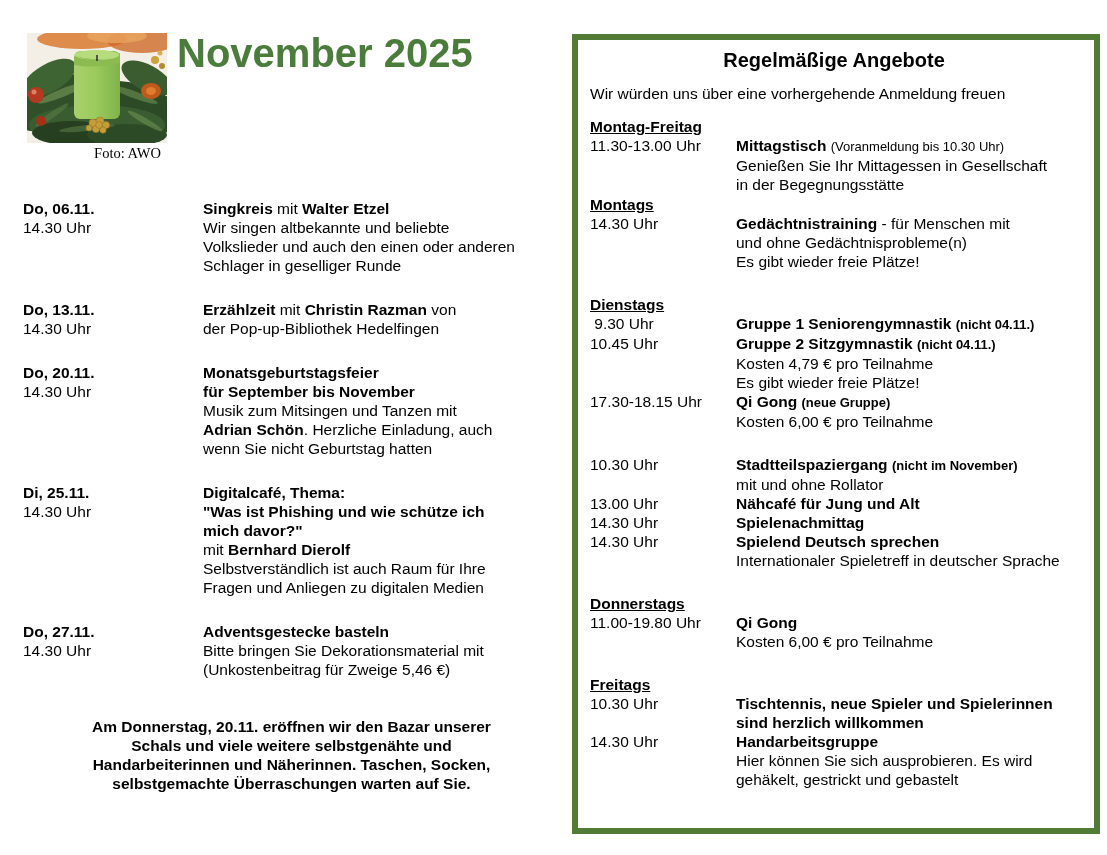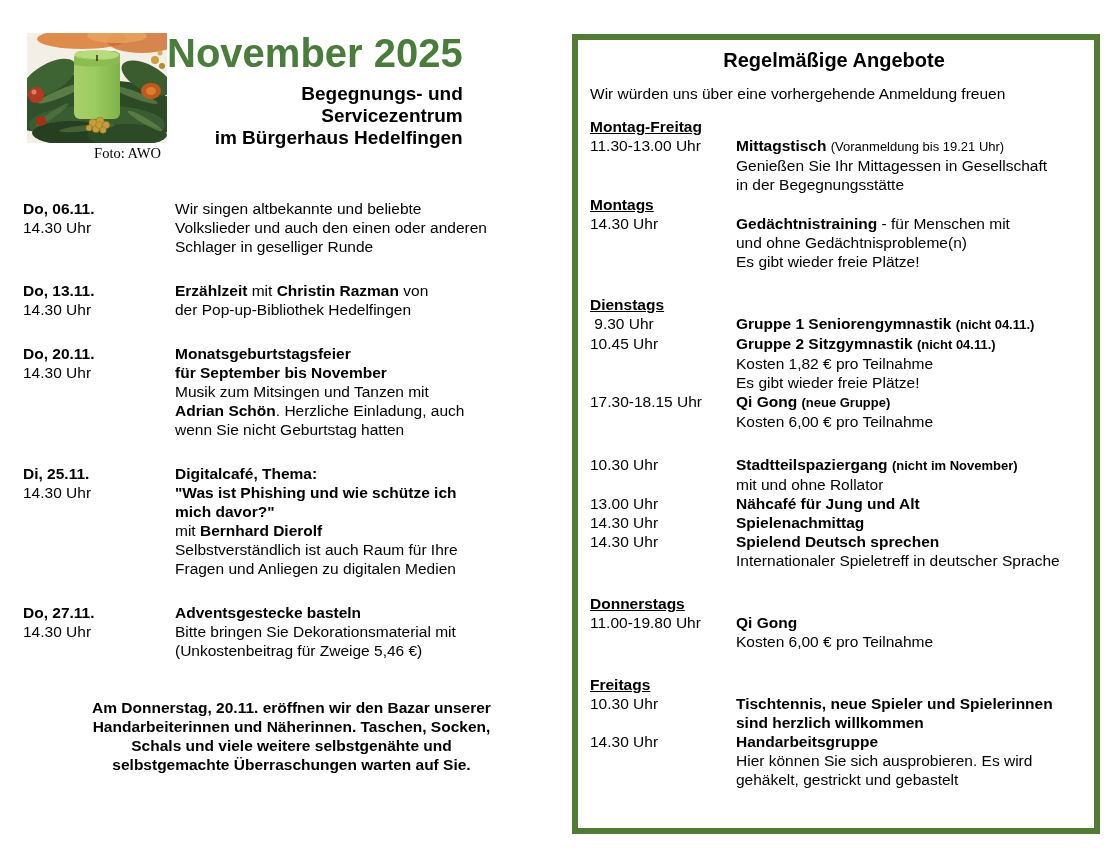--- a/index.html
+++ b/index.html
@@ -21,29 +21,29 @@
   
   .left-col{position:absolute;left:23px;top:33px;width:540px;}
   .header-row{display:flex;}
   .photo-wrap{width:144px;flex-shrink:0;}
   .photo{width:140px;height:110px;margin-left:4px;display:block;}
   .photo-caption{
     font-family:"Liberation Serif",serif;
     font-size:14.5px;line-height:17px;
     text-align:right;margin-top:2px;padding-right:6px;
   }
-  .header-text{padding-top:0;text-align:right;}
+  .header-text{margin-left:10px;padding-top:0;}
   .title{
     font-size:40px;line-height:41px;font-weight:bold;
     color:var(--green);margin:0 0 9px 0;
   }
   .subtitle div{font-size:19px;font-weight:bold;line-height:22px;}
 
   .events{margin-top:37px;}
-  .evt{display:flex;margin-bottom:25px;}
+  .evt{display:flex;margin-bottom:25px;gap:28px;}
   .evt-when{width:152px;flex-shrink:0;}
   .evt-date{font-weight:bold;}
   .evt-desc{flex:1;}
   .line{min-height:19px;}
 
   .bazar{
     margin-top:38px;width:537px;
     text-align:center;font-weight:bold;
   }
 
@@ -131,35 +131,31 @@
             <circle cx="69" cy="96" r="3.6"></circle>
             <circle cx="76" cy="97" r="3.2"></circle>
             <circle cx="62" cy="95" r="3"></circle>
             <circle cx="72" cy="92" r="3.4"></circle>
           </g>
         </svg>
         <div class="photo-caption">Foto: AWO</div>
       </div>
       <div class="header-text">
         <h1 class="title">November 2025</h1>
-        <div class="subtitle">
-          <div>Begegnungs- und</div>
-          <div>Servicezentrum</div>
-          <div>im Bürgerhaus Hedelfingen</div>
-        </div>
       </div>
     </div>
 
     <div class="events" id="events">
         <div class="evt">
           <div class="evt-when">
             <div class="evt-date line">Do, 06.11.</div>
             <div class="evt-time line">14.30 Uhr</div>
           </div>
           <div class="evt-desc">
+            <div class="line"><span class="b ">Singkreis</span><span> mit </span><span class="b ">Walter Etzel</span></div>
             <div class="line"><span>Wir singen altbekannte und beliebte</span></div>
             <div class="line"><span>Volkslieder und auch den einen oder anderen</span></div>
             <div class="line"><span>Schlager in geselliger Runde</span></div>
           </div>
         </div>
         <div class="evt">
           <div class="evt-when">
             <div class="evt-date line">Do, 13.11.</div>
             <div class="evt-time line">14.30 Uhr</div>
           </div>
@@ -203,36 +199,36 @@
           <div class="evt-desc">
             <div class="line"><span class="b ">Adventsgestecke basteln</span></div>
             <div class="line"><span>Bitte bringen Sie Dekorationsmaterial mit</span></div>
             <div class="line"><span>(Unkostenbeitrag für Zweige 5,46 €)</span></div>
           </div>
         </div>
       </div>
 
     <div class="bazar">
       <div class="line">Am Donnerstag, 20.11. eröffnen wir den Bazar unserer</div>
+      <div class="line">Schals und viele weitere selbstgenähte und</div>
       <div class="line">Handarbeiterinnen und Näherinnen. Taschen, Socken,</div>
-      <div class="line">Schals und viele weitere selbstgenähte und</div>
       <div class="line">selbstgemachte Überraschungen warten auf Sie.</div>
     </div>
   </div>
 
   <div class="offers-box">
     <h2 class="offers-title">Regelmäßige Angebote</h2>
     <div class="offers-intro">Wir würden uns über eine vorhergehende Anmeldung freuen</div>
     <div id="sections">
         <div class="section">
           <h3 class="day-heading">Montag-Freitag</h3>
           <div class="row">
             <div class="row-time line">11.30-13.00 Uhr</div>
             <div class="row-desc">
-              <div class="line"><span class="b ">Mittagstisch</span><span> </span><span class="sm">(Voranmeldung bis 19.21 Uhr)</span></div>
+              <div class="line"><span class="b ">Mittagstisch</span><span> </span><span class="sm">(Voranmeldung bis 10.30 Uhr)</span></div>
               <div class="line"><span>Genießen Sie Ihr Mittagessen in Gesellschaft</span></div>
               <div class="line"><span>in der Begegnungsstätte</span></div>
             </div>
           </div>
         </div>
         <div class="section tight">
           <h3 class="day-heading">Montags</h3>
           <div class="row">
             <div class="row-time line">14.30 Uhr</div>
             <div class="row-desc">
@@ -247,21 +243,21 @@
           <div class="row">
             <div class="row-time line">&nbsp;9.30 Uhr</div>
             <div class="row-desc">
               <div class="line"><span class="b ">Gruppe 1 Seniorengymnastik</span><span> </span><span class="b sm">(nicht 04.11.)</span></div>
             </div>
           </div>
           <div class="row">
             <div class="row-time line">10.45 Uhr</div>
             <div class="row-desc">
               <div class="line"><span class="b ">Gruppe 2 Sitzgymnastik</span><span> </span><span class="b sm">(nicht 04.11.)</span></div>
-              <div class="line"><span>Kosten 1,82 € pro Teilnahme</span></div>
+              <div class="line"><span>Kosten 4,79 € pro Teilnahme</span></div>
               <div class="line"><span>Es gibt wieder freie Plätze!</span></div>
             </div>
           </div>
           <div class="row">
             <div class="row-time line">17.30-18.15 Uhr</div>
             <div class="row-desc">
               <div class="line"><span class="b ">Qi Gong</span><span> </span><span class="b sm">(neue Gruppe)</span></div>
               <div class="line"><span>Kosten 6,00 € pro Teilnahme</span></div>
             </div>
           </div>

